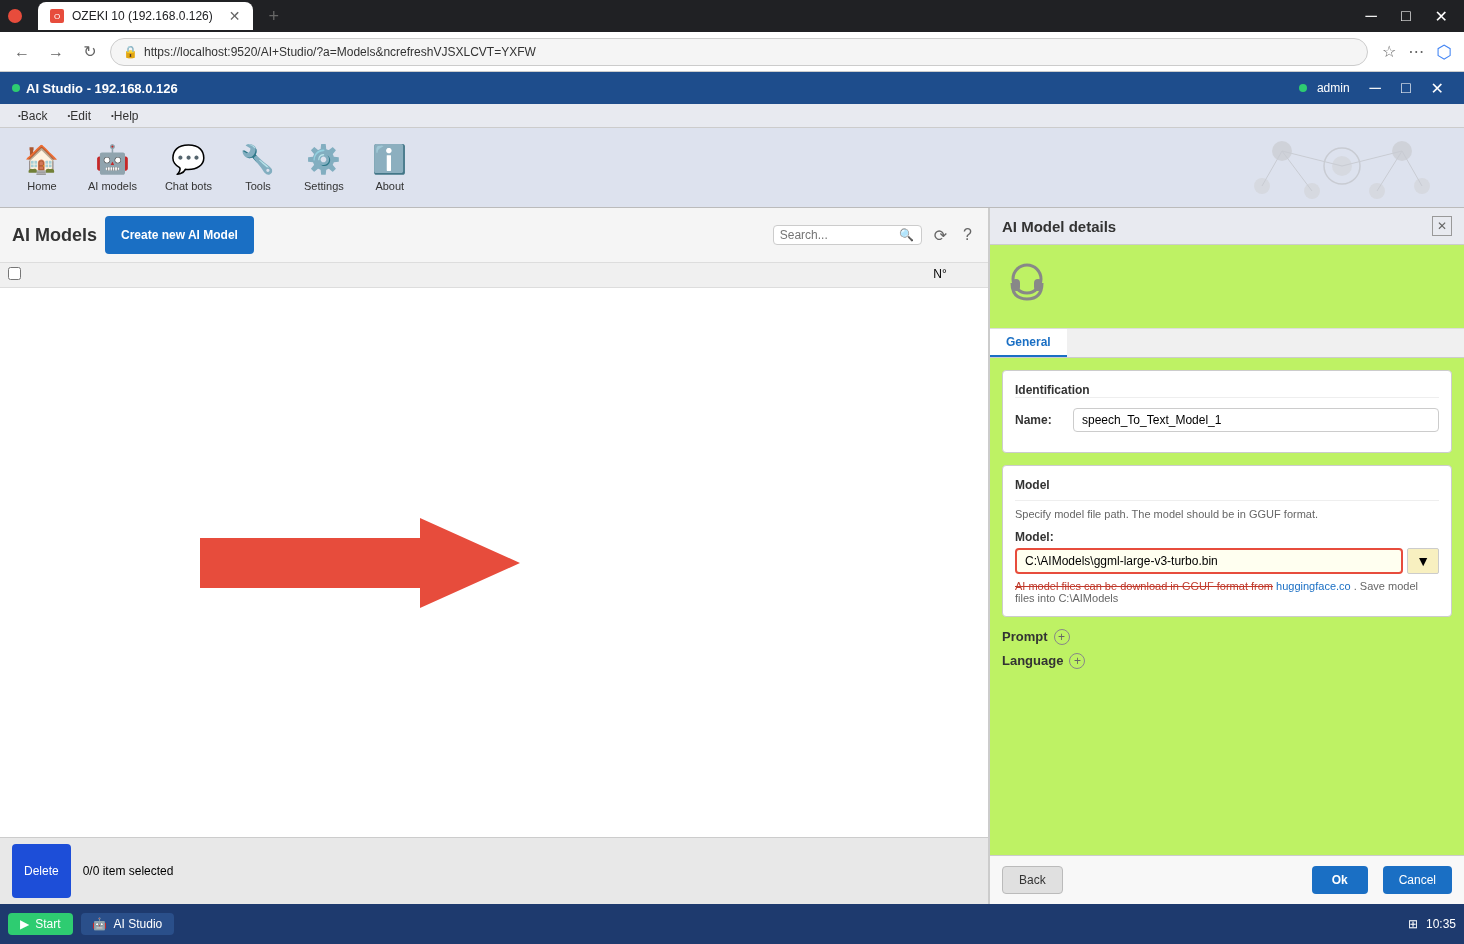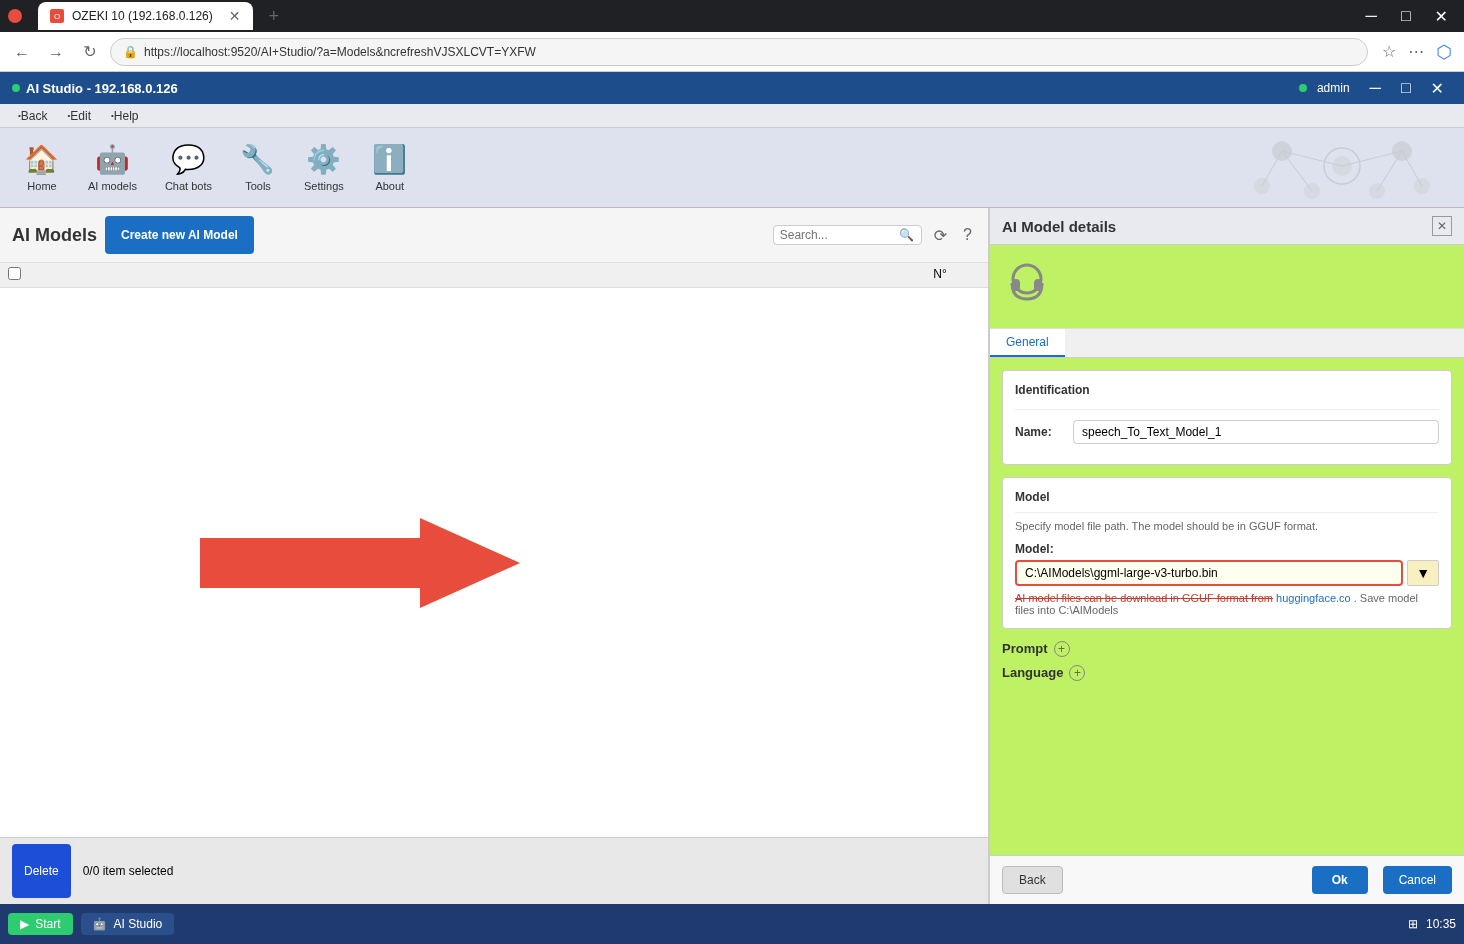--- a/index.html
+++ b/index.html
@@ -70,26 +70,26 @@
     .detail-title { font-size: 15px; font-weight: 600; color: #333; }
     .close-panel-btn { background: none; border: 1px solid #999; width: 20px; height: 20px; display: flex; align-items: center; justify-content: center; cursor: pointer; font-size: 12px; color: #666; }
 
     .model-info { padding: 12px; display: flex; gap: 12px; align-items: flex-start; border-bottom: 1px solid #ddd; }
     .model-desc { flex: 1; }
     .model-name { font-size: 14px; font-weight: 600; color: #333; margin-bottom: 4px; }
     .model-desc-text { font-size: 11px; color: #555; line-height: 1.4; }
 
     .tabs-row { display: flex; border-bottom: 1px solid #ccc; background: #f0f0f0; }
     .tab-btn { padding: 6px 16px; font-size: 12px; cursor: pointer; border: none; background: none; border-bottom: 2px solid transparent; }
-    .tab-btn.active { background: #fff; border-bottom: 2px solid #1a6fc4; color: #1a6fc4; font-weight: 400; }
+    .tab-btn.active { background: #fff; border-bottom: 2px solid #1a6fc4; color: #1a6fc4; font-weight: 700; }
 
     .detail-body { flex: 1; overflow-y: auto; padding: 12px; }
 
     .section-group { border: 1px solid #ccc; border-radius: 4px; margin-bottom: 12px; padding: 12px; background: white; }
-    .section-title { font-size: 12px; font-weight: 600; color: #333; margin-bottom: 10px; padding-bottom: 12px; border-bottom: 1px solid #eee; }
+    .section-title { font-size: 12px; font-weight: 600; color: #333; margin-bottom: 10px; padding-bottom: 0; border-bottom: 1px solid #eee; }
 
     .form-row { display: flex; align-items: center; gap: 8px; margin-bottom: 8px; }
     .form-label { font-size: 12px; color: #333; font-weight: 600; min-width: 50px; }
     .form-input { flex: 1; border: 1px solid #ccc; border-radius: 4px; padding: 4px 8px; font-size: 12px; outline: none; }
 
     .model-section { border: 1px solid #ccc; border-radius: 4px; margin-bottom: 12px; padding: 12px; background: white; }
     .model-section-title { font-size: 12px; font-weight: 600; color: #333; margin-bottom: 6px; padding-bottom: 8px; border-bottom: 1px solid #eee; }
     .model-help-text { font-size: 11px; color: #666; margin-bottom: 8px; line-height: 1.4; }
 
     .model-field-row { display: flex; align-items: center; gap: 6px; }

